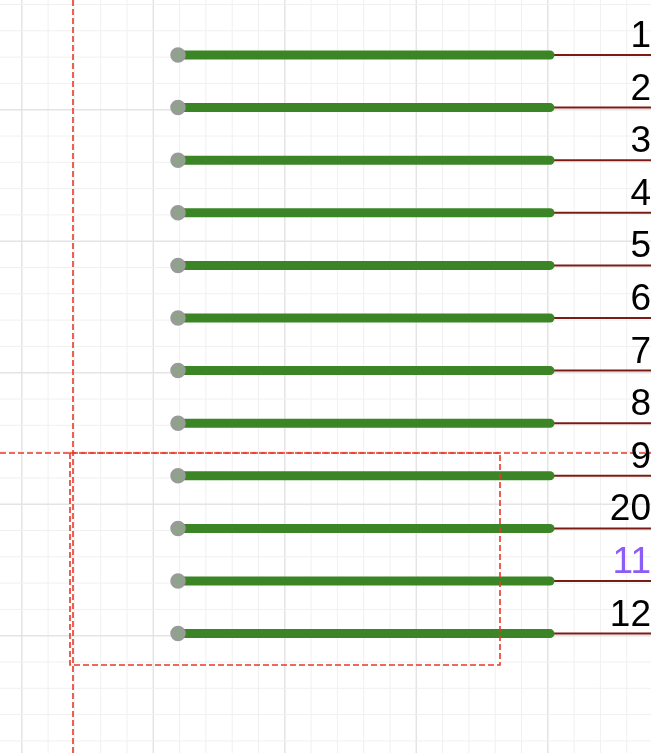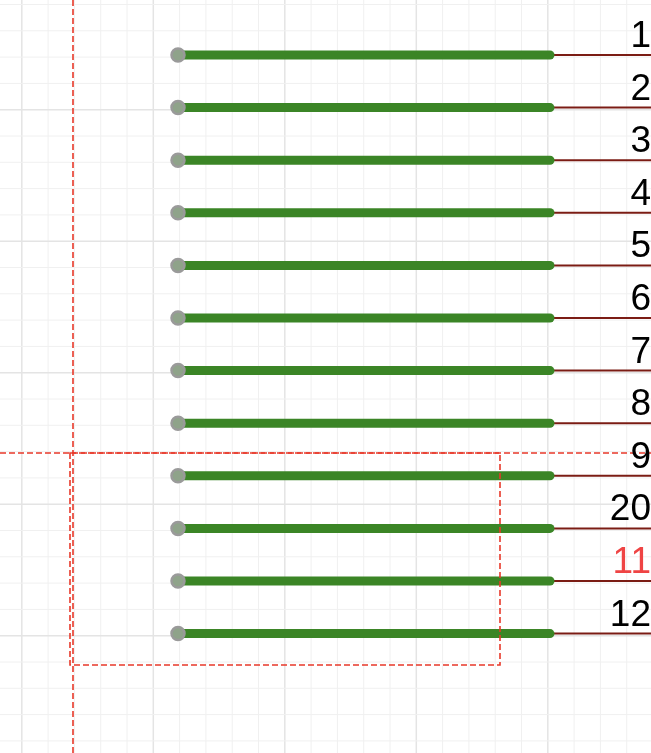--- a/index.html
+++ b/index.html
@@ -146,15 +146,15 @@
     <div class="label" style="top: 16px; color: rgb(0, 0, 0);">1</div>
     <div class="label" style="top: 68.6px; color: rgb(0, 0, 0);">2</div>
     <div class="label" style="top: 121.2px; color: rgb(0, 0, 0);">3</div>
     <div class="label" style="top: 173.8px; color: rgb(0, 0, 0);">4</div>
     <div class="label" style="top: 226.4px; color: rgb(0, 0, 0);">5</div>
     <div class="label" style="top: 279px; color: rgb(0, 0, 0);">6</div>
     <div class="label" style="top: 331.6px; color: rgb(0, 0, 0);">7</div>
     <div class="label" style="top: 384.2px; color: rgb(0, 0, 0);">8</div>
     <div class="label" style="top: 436.8px; color: rgb(0, 0, 0);">9</div>
     <div class="label" style="top: 489.4px; color: rgb(0, 0, 0);">20</div>
-    <div class="label" style="top: 542px; color: #ef4444;">11</div>
+    <div class="label" style="top: 542px; color: #8b5cf6;">11</div>
     <div class="label" style="top: 594.6px; color: rgb(0, 0, 0);">12</div>
   </div>
 
 </body></html>

